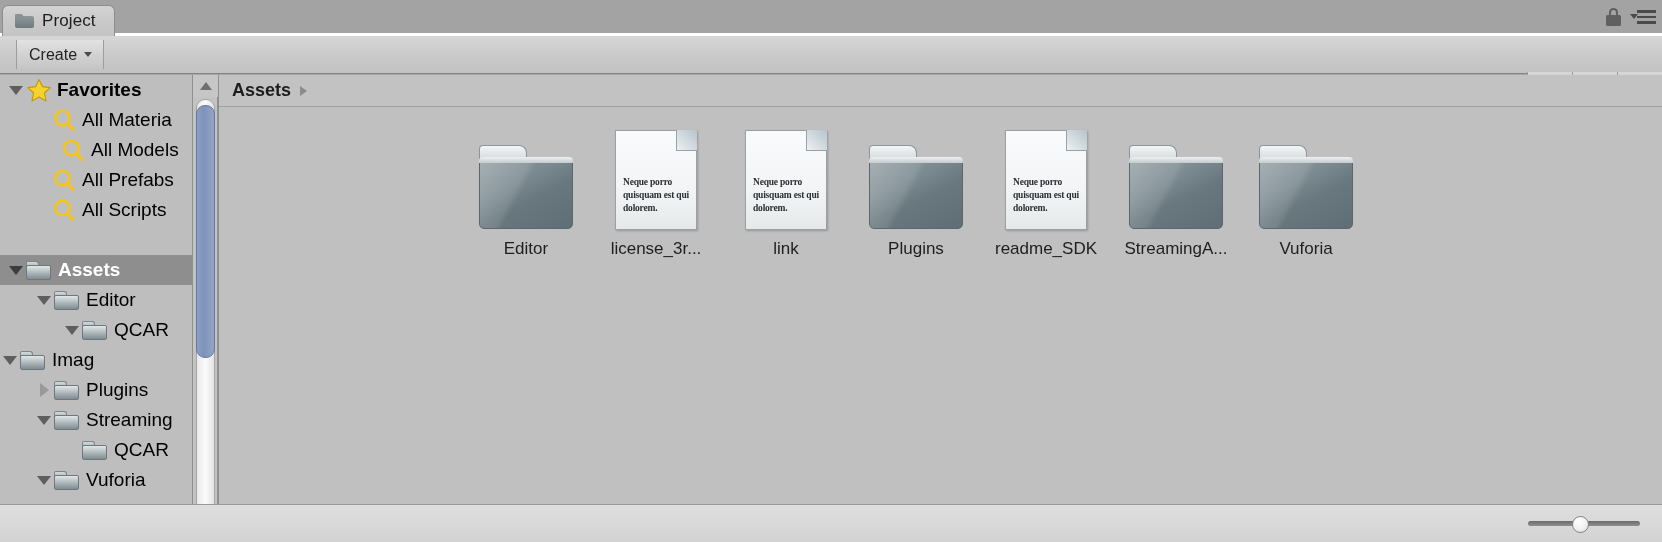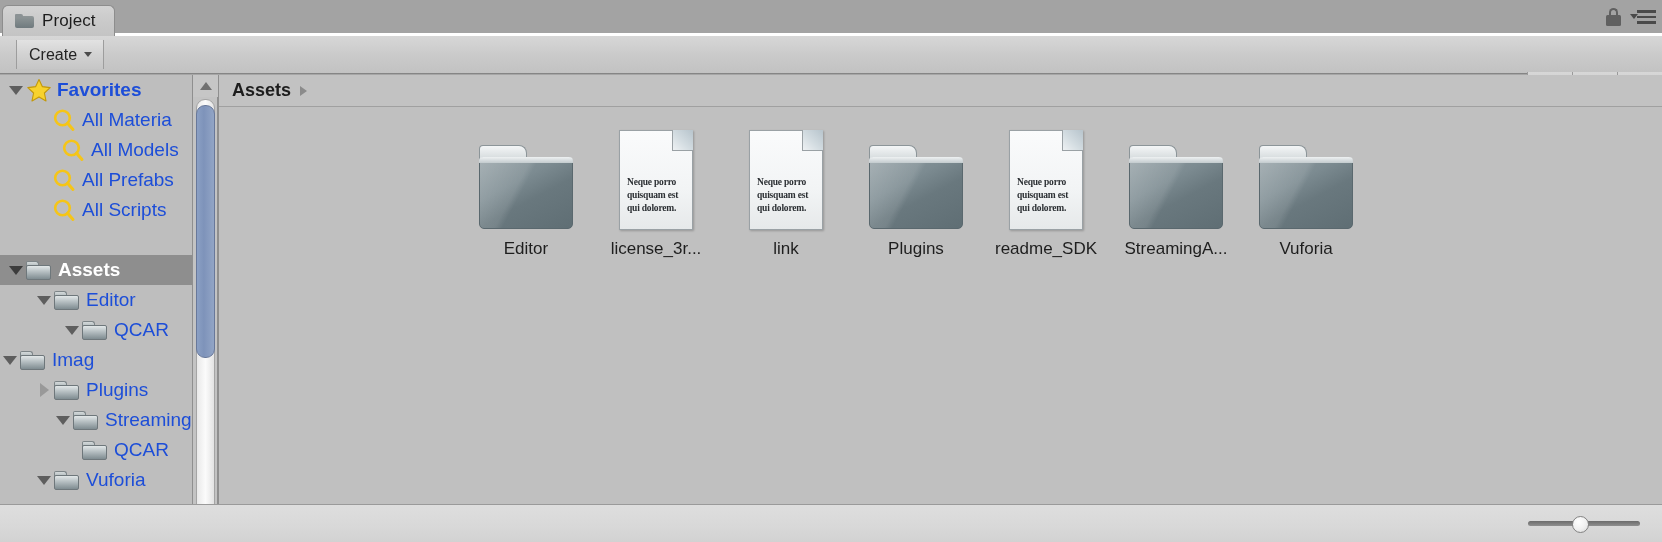--- a/index.html
+++ b/index.html
@@ -233,21 +233,21 @@
     align-items: center;
     white-space: nowrap;
     box-sizing: border-box;
   }
   .row.selected {
     background: #8e8e8e;
   }
   .row.selected .row-label { color: #ffffff; }
   .row-label {
     font-size: 19px;
-    color: #1d4ed8;
+    color: #000000;
     letter-spacing: 0px;
   }
   .row-label.bold { font-weight: bold; }
   .twisty {
     width: 20px;
     flex: none;
     display: flex;
     align-items: center;
     justify-content: center;
   }
@@ -454,21 +454,21 @@
     position: absolute;
     left: 2px; top: 12px;
     width: 94px; height: 6px;
     background: linear-gradient(to bottom, #eef1f2, #c3cbce);
     border-radius: 4px 4px 0 0;
   }
 
   
   .big-doc {
     position: relative;
-    width: 74px; height: 100px;
+    width: 82px; height: 100px;
     background: linear-gradient(to bottom, #fafbfc 0%, #f2f4f5 60%, #e6e9ea 100%);
     border: 1px solid #9aa1a5;
     box-sizing: border-box;
     box-shadow: 1px 1px 2px rgba(0,0,0,.22);
   }
   .big-doc .fold {
     position: absolute;
     right: -1px; top: -1px;
     width: 21px; height: 21px;
     background: linear-gradient(225deg, #b7c4cc 0%, #d3dce1 55%, #eef1f3 100%);
@@ -681,21 +681,21 @@
 
     <div class="row" style="padding-left:34px;">
       <span class="twisty closed"></span>
       <span class="sidefolder">
           <span class="back"></span>
           <span class="front"></span>
         </span>
       <span class="row-label">Plugins</span>
     </div>
 
-    <div class="row" style="padding-left:34px;margin-left:19px;">
+    <div class="row" style="padding-left:34px;">
       <span class="twisty open"></span>
       <span class="sidefolder">
           <span class="back"></span>
           <span class="front"></span>
         </span>
       <span class="row-label">Streaming</span>
     </div>
 
     <div class="row" style="padding-left:82px;">
       <span class="sidefolder">

